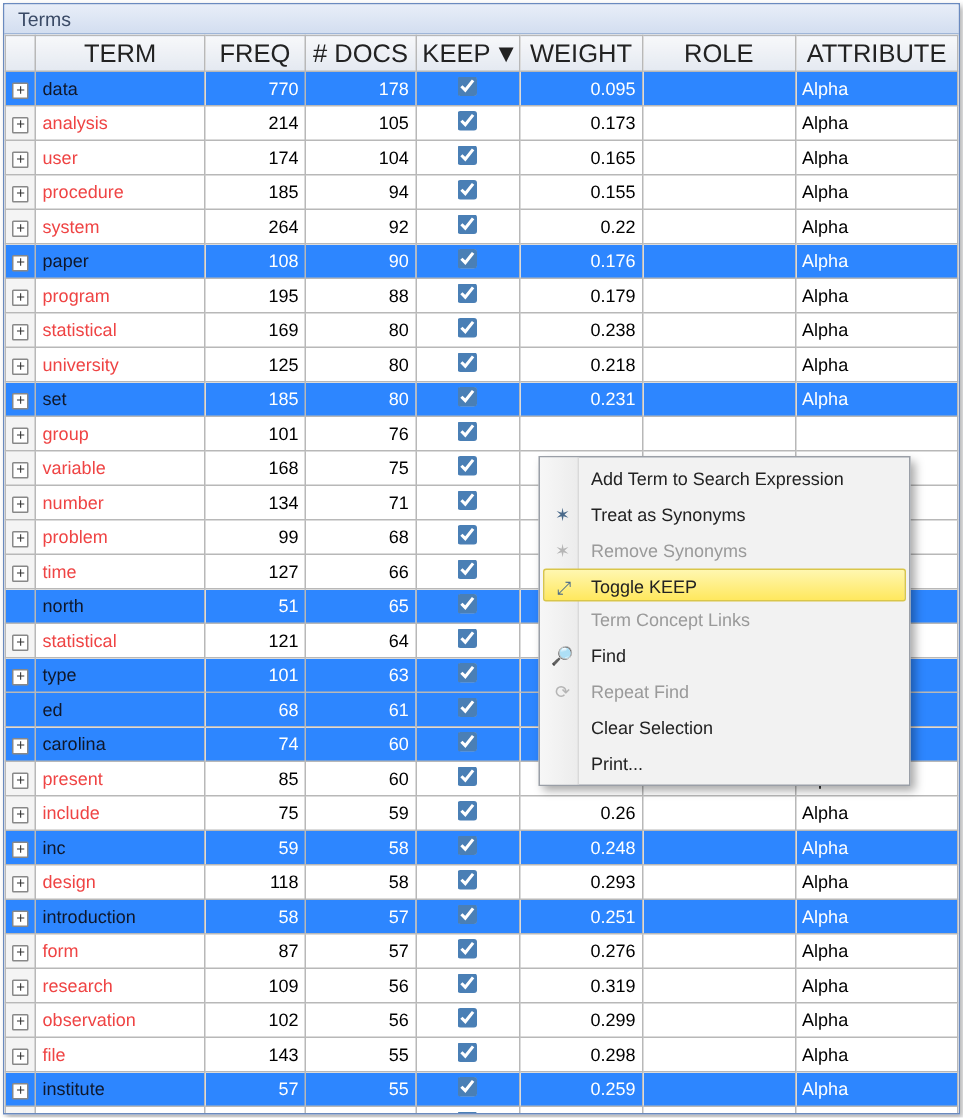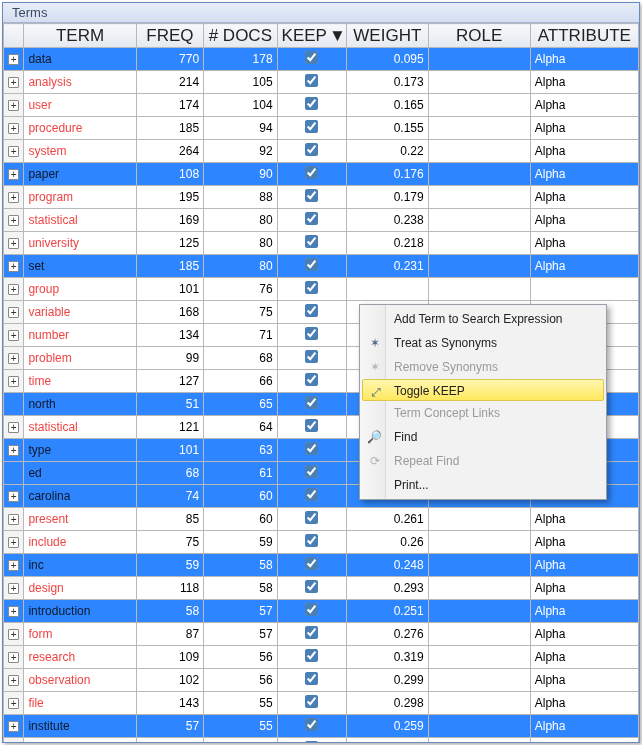--- a/index.html
+++ b/index.html
@@ -493,16 +493,17 @@
   <div class="ctx">
     <div class="ctx-iconcol"></div>
     <div id="ctx-items">
         <div class="ctx-item"><span>Add Term to Search Expression</span></div>
         <div class="ctx-item"><span class="ctx-icon">✶</span><span>Treat as Synonyms</span></div>
         <div class="ctx-item disabled"><span class="ctx-icon" style="color: rgb(181, 181, 181);">✶</span><span>Remove Synonyms</span></div>
         <div class="ctx-item highlight"><span class="ctx-icon">⤢</span><span>Toggle KEEP</span></div>
         <div class="ctx-item disabled"><span>Term Concept Links</span></div>
         <div class="ctx-item"><span class="ctx-icon">🔎</span><span>Find</span></div>
         <div class="ctx-item disabled"><span class="ctx-icon" style="color: rgb(181, 181, 181);">⟳</span><span>Repeat Find</span></div>
+        <div class="ctx-item"><span>Clear Selection</span></div>
         <div class="ctx-item"><span>Print...</span></div>
       </div>
   </div>
 </div>
 
 </body></html>

